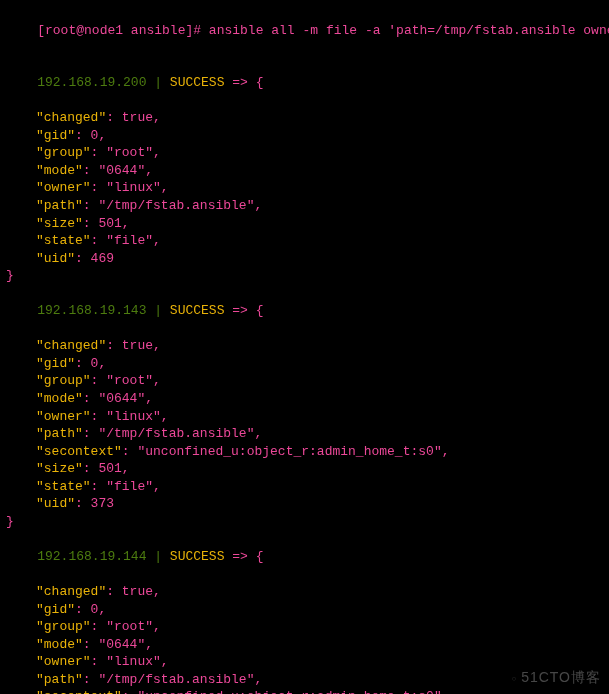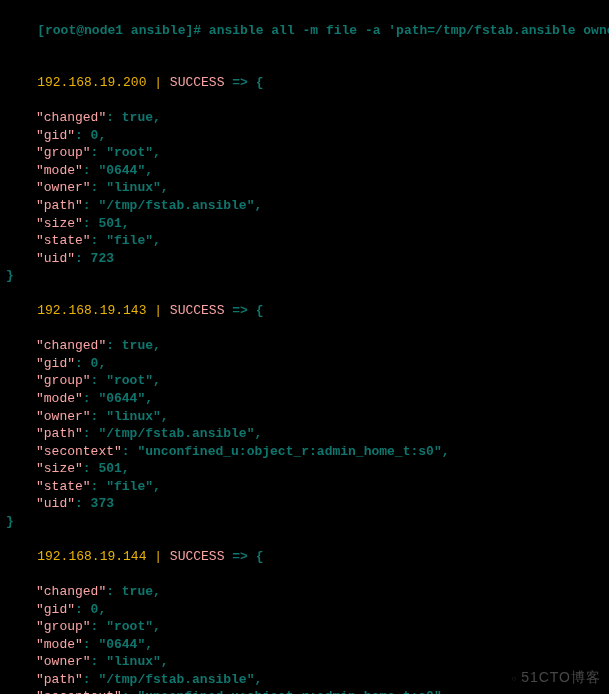--- a/index.html
+++ b/index.html
@@ -12,28 +12,27 @@
       font-family: "Courier New", monospace;
       font-size: 13px;
       line-height: 1.35;
       padding: 4px 6px;
       width: 609px;
       height: 694px;
       overflow: hidden;
       position: relative;
     }
     .yellow {
+      color: #4d7c0f;
+    }
+    .green {
       color: #eab308;
     }
-    .green {
-      color: #fca5a5;
-    }
     .white {
-      color: #0f766e;
-      font-weight: bold;
+      color: #ec4899;
     }
     .line {
       white-space: pre;
     }
     .indent1 {
       padding-left: 30px;
     }
     .watermark {
       position: absolute;
       right: 8px;
@@ -65,21 +64,21 @@
   </div>
   <div id="r0-fields">
       <div class="line indent1"><span class="green">"changed"</span><span class="white">: true,</span></div>
       <div class="line indent1"><span class="green">"gid"</span><span class="white">: 0,</span></div>
       <div class="line indent1"><span class="green">"group"</span><span class="white">: "root",</span></div>
       <div class="line indent1"><span class="green">"mode"</span><span class="white">: "0644",</span></div>
       <div class="line indent1"><span class="green">"owner"</span><span class="white">: "linux",</span></div>
       <div class="line indent1"><span class="green">"path"</span><span class="white">: "/tmp/fstab.ansible",</span></div>
       <div class="line indent1"><span class="green">"size"</span><span class="white">: 501,</span></div>
       <div class="line indent1"><span class="green">"state"</span><span class="white">: "file",</span></div>
-      <div class="line indent1"><span class="green">"uid"</span><span class="white">: 723</span></div>
+      <div class="line indent1"><span class="green">"uid"</span><span class="white">: 469</span></div>
     </div>
   <div class="line white">}</div>
 
   <div class="line">
     <span class="yellow">192.168.19.143</span><span class="yellow"> | </span><span class="green">SUCCESS</span><span class="white"> </span><span class="white">=&gt;</span><span class="white"> </span><span class="white">{</span>
   </div>
   <div id="r1-fields">
       <div class="line indent1"><span class="green">"changed"</span><span class="white">: true,</span></div>
       <div class="line indent1"><span class="green">"gid"</span><span class="white">: 0,</span></div>
       <div class="line indent1"><span class="green">"group"</span><span class="white">: "root",</span></div>

